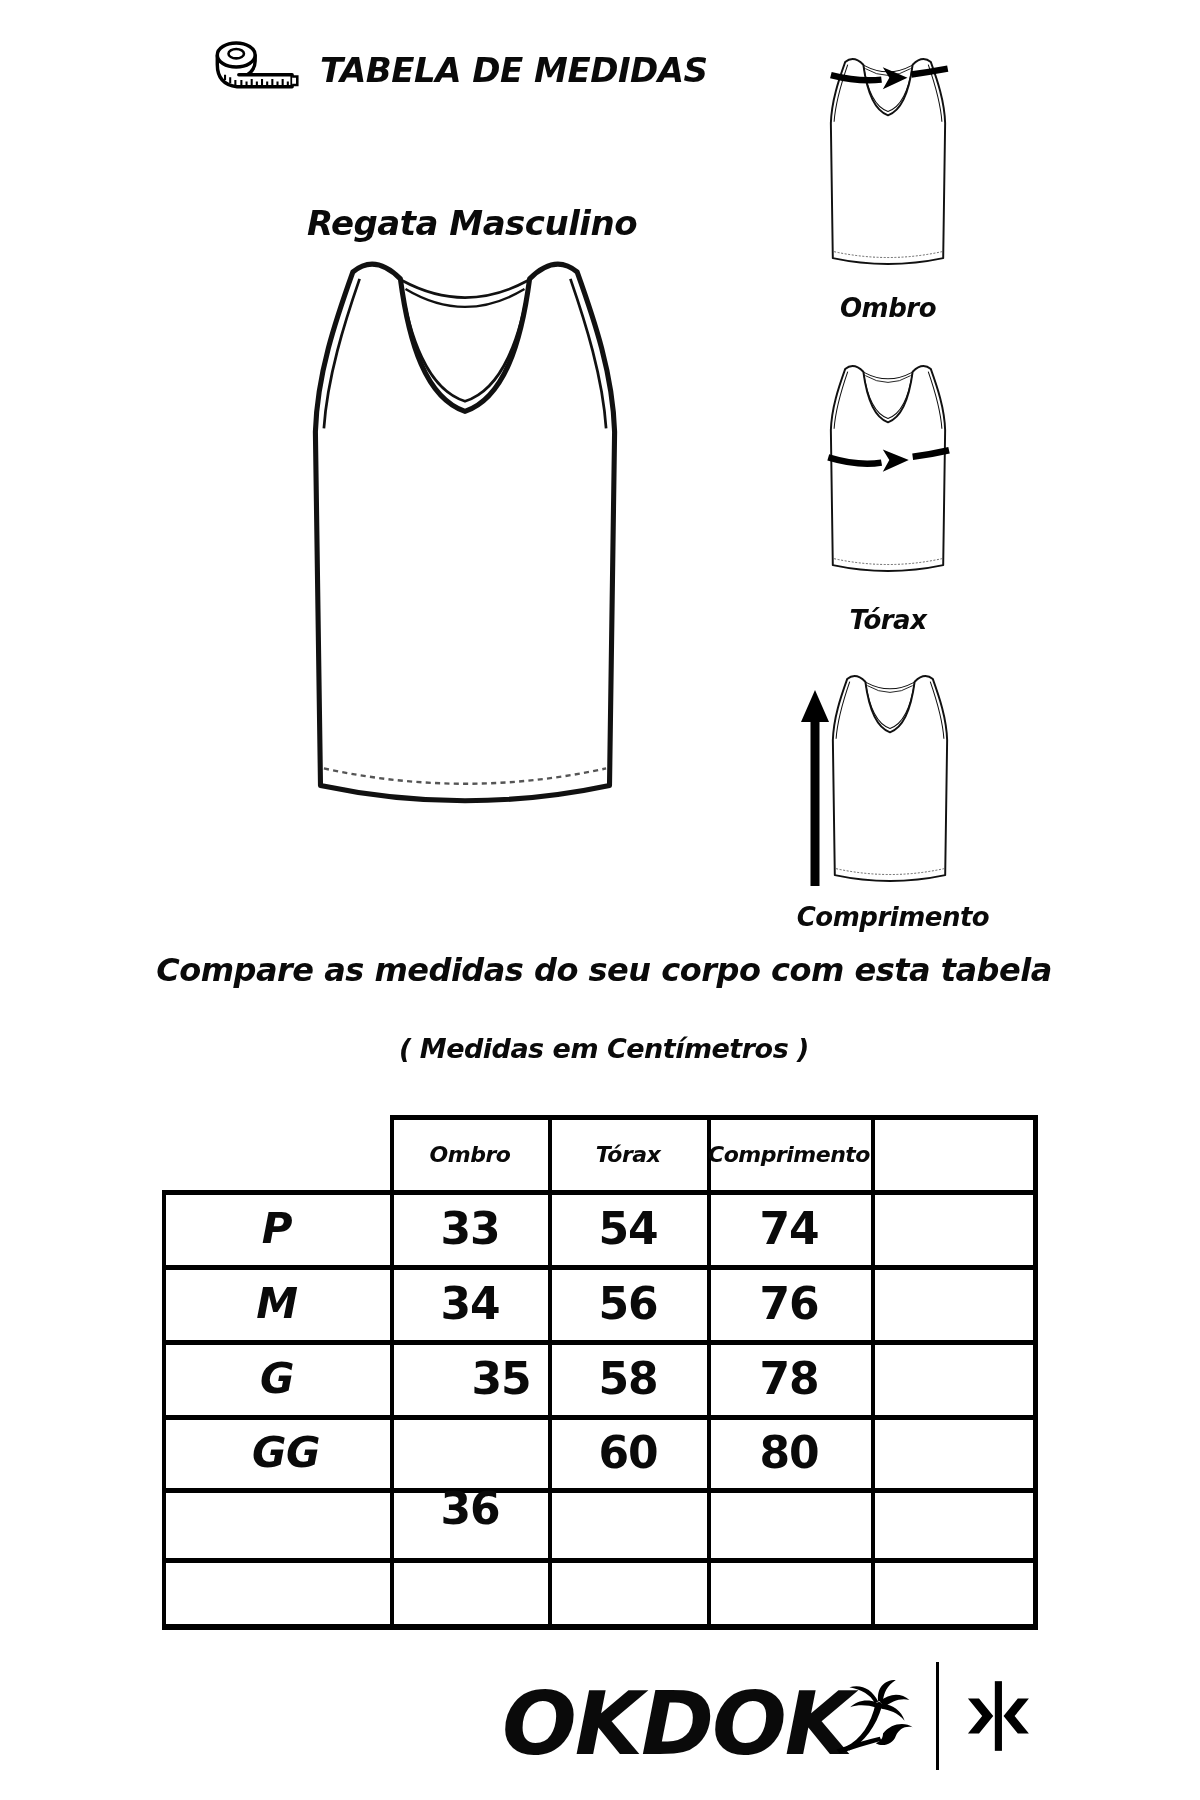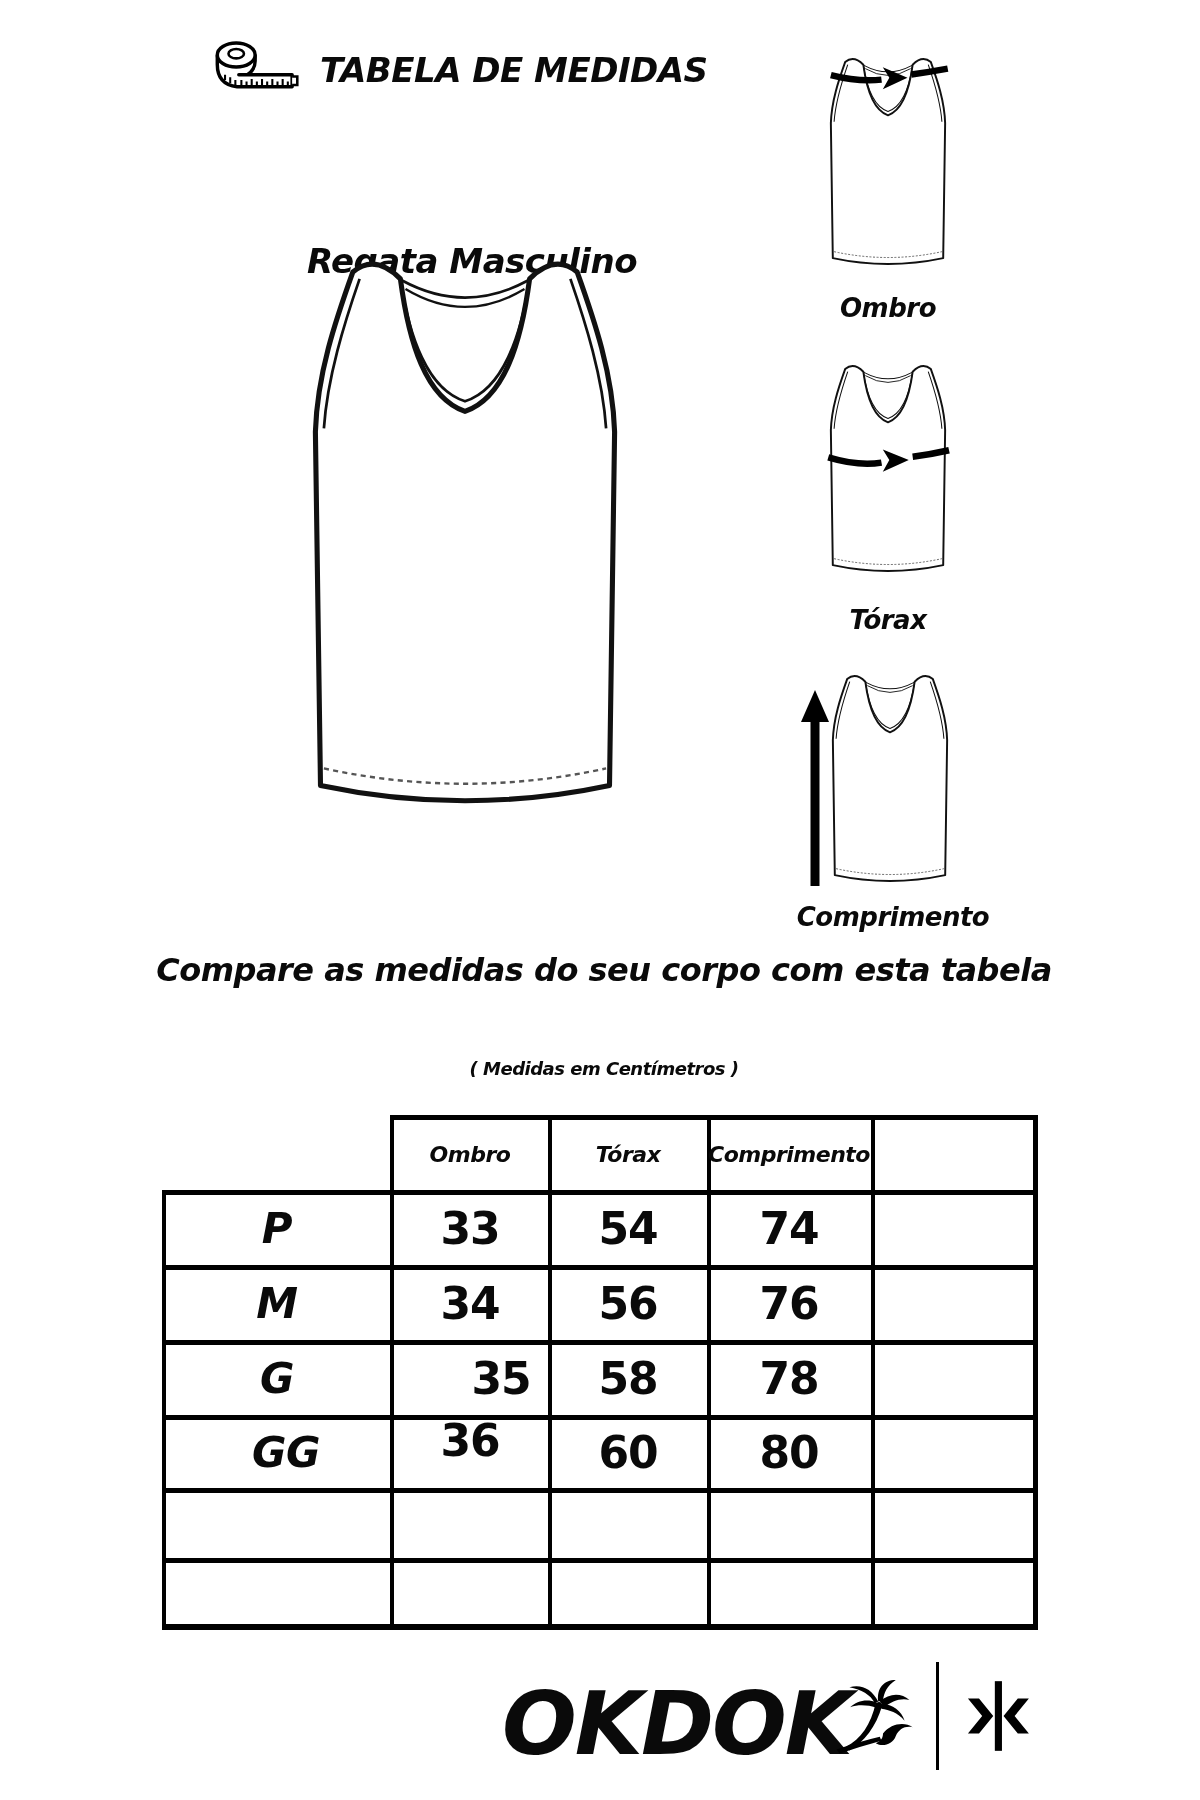--- a/index.html
+++ b/index.html
@@ -8,21 +8,21 @@
     background:#ffffff;overflow:hidden;
     font-family:"DejaVu Sans","Liberation Sans",sans-serif;color:#0a0a0a;
   }
   .abs{position:absolute;}
   .ctr{transform:translate(-50%,-50%);white-space:nowrap;}
   .techno{font-weight:bold;font-style:italic;letter-spacing:-0.5px;}
   .title{font-size:34px;}
   .subtitle{font-size:34px;}
   .guide-label{font-size:26px;}
   .compare-h{font-size:32px;}
-  .compare-s{font-size:18px;margin-top:20px;}
+  .compare-s{font-size:27px;}
   .th-label{font-size:22px;}
   .size-label{font-size:42px;}
   .cell-num{font-weight:bold;font-style:normal;font-size:44px;letter-spacing:-1px;}
   .gridline{background:#000;}
   .brand{font-size:88px;font-weight:bold;font-style:italic;letter-spacing:-2px;}
   svg{display:block;}
 </style>
 </head>
 <body>
 
@@ -47,21 +47,21 @@
     <svg viewBox="0 0 100 62" width="86" height="54">
       <path d="M30,40 L92,40 L92,54 L28,54 C12,52 5,42 5,28 L5,18 L49,18 L49,24 C49,31 46,36 40,40 Z" fill="#fff" stroke="#000" stroke-width="4" stroke-linejoin="round"></path>
       <path d="M92,42 h6 v10 h-6" fill="#fff" stroke="#000" stroke-width="3"></path>
       <path d="M14,46 v-6 M20,50 v-7 M26,52 v-6 M33,54 v-8 M39,54 v-6 M45,54 v-9 M51,54 v-6 M57,54 v-9 M63,54 v-6 M69,54 v-9 M75,54 v-6 M81,54 v-9 M87,54 v-6" stroke="#000" stroke-width="2.4" fill="none"></path>
       <ellipse cx="27" cy="17" rx="22" ry="14" fill="#fff" stroke="#000" stroke-width="4"></ellipse>
       <ellipse cx="27" cy="15.5" rx="9" ry="5.5" fill="#fff" stroke="#000" stroke-width="3"></ellipse>
     </svg>
   </div>
   <div class="abs techno title" style="left:320px;top:50px;">TABELA DE MEDIDAS</div>
 
-  <div class="abs techno subtitle ctr" style="left:472px;top:223px;margin-top:38px;">Regata Masculino</div>
+  <div class="abs techno subtitle ctr" style="left:472px;top:223px;">Regata Masculino</div>
 
   <div class="abs" style="left:295px;top:248px;width:340px;height:587px;">
     <svg viewBox="0 0 200 345" width="340" height="587">
         <use href="#tank-flat"></use>
       </svg>
   </div>
 
   <div class="abs" style="left:823px;top:53px;width:130px;height:224px;">
     <svg viewBox="0 0 200 345" width="130" height="224">
       <use href="#tank-flat"></use>
@@ -133,21 +133,21 @@
     <div class="abs cell-num ctr" style="left:470px;top:1303px;">34</div>
     <div class="abs cell-num ctr" style="left:628px;top:1303px;">56</div>
     <div class="abs cell-num ctr" style="left:789px;top:1303px;">76</div>
 
     <div class="abs techno size-label ctr" style="left:277px;top:1378px;">G</div>
     <div class="abs cell-num ctr" style="left:470px;top:1378px;margin-left:31px;">35</div>
     <div class="abs cell-num ctr" style="left:628px;top:1378px;">58</div>
     <div class="abs cell-num ctr" style="left:789px;top:1378px;">78</div>
 
     <div class="abs techno size-label ctr" style="left:277px;top:1452px;margin-left:9px;">GG</div>
-    <div class="abs cell-num ctr" style="left:470px;top:1440px;">36</div>
+    <div class="abs cell-num ctr" style="left:470px;top:1508px;">36</div>
     <div class="abs cell-num ctr" style="left:628px;top:1452px;">60</div>
     <div class="abs cell-num ctr" style="left:789px;top:1452px;">80</div>
   </div>
 
   <div class="abs brand" style="left:478px;top:1672px;margin-left:24px;">OKDOK</div>
 
   <div class="abs" style="left:828px;top:1676px;width:94px;height:80px;">
     <svg viewBox="0 0 100 100" width="94" height="80">
       <path d="M2,92 Q30,82 56,76 L58,81 Q32,88 6,97 Z" fill="#000"></path>
       <path d="M14,88 C32,79 45,61 51,33 L59,37 C51,64 37,82 18,93 Z" fill="#000"></path>

